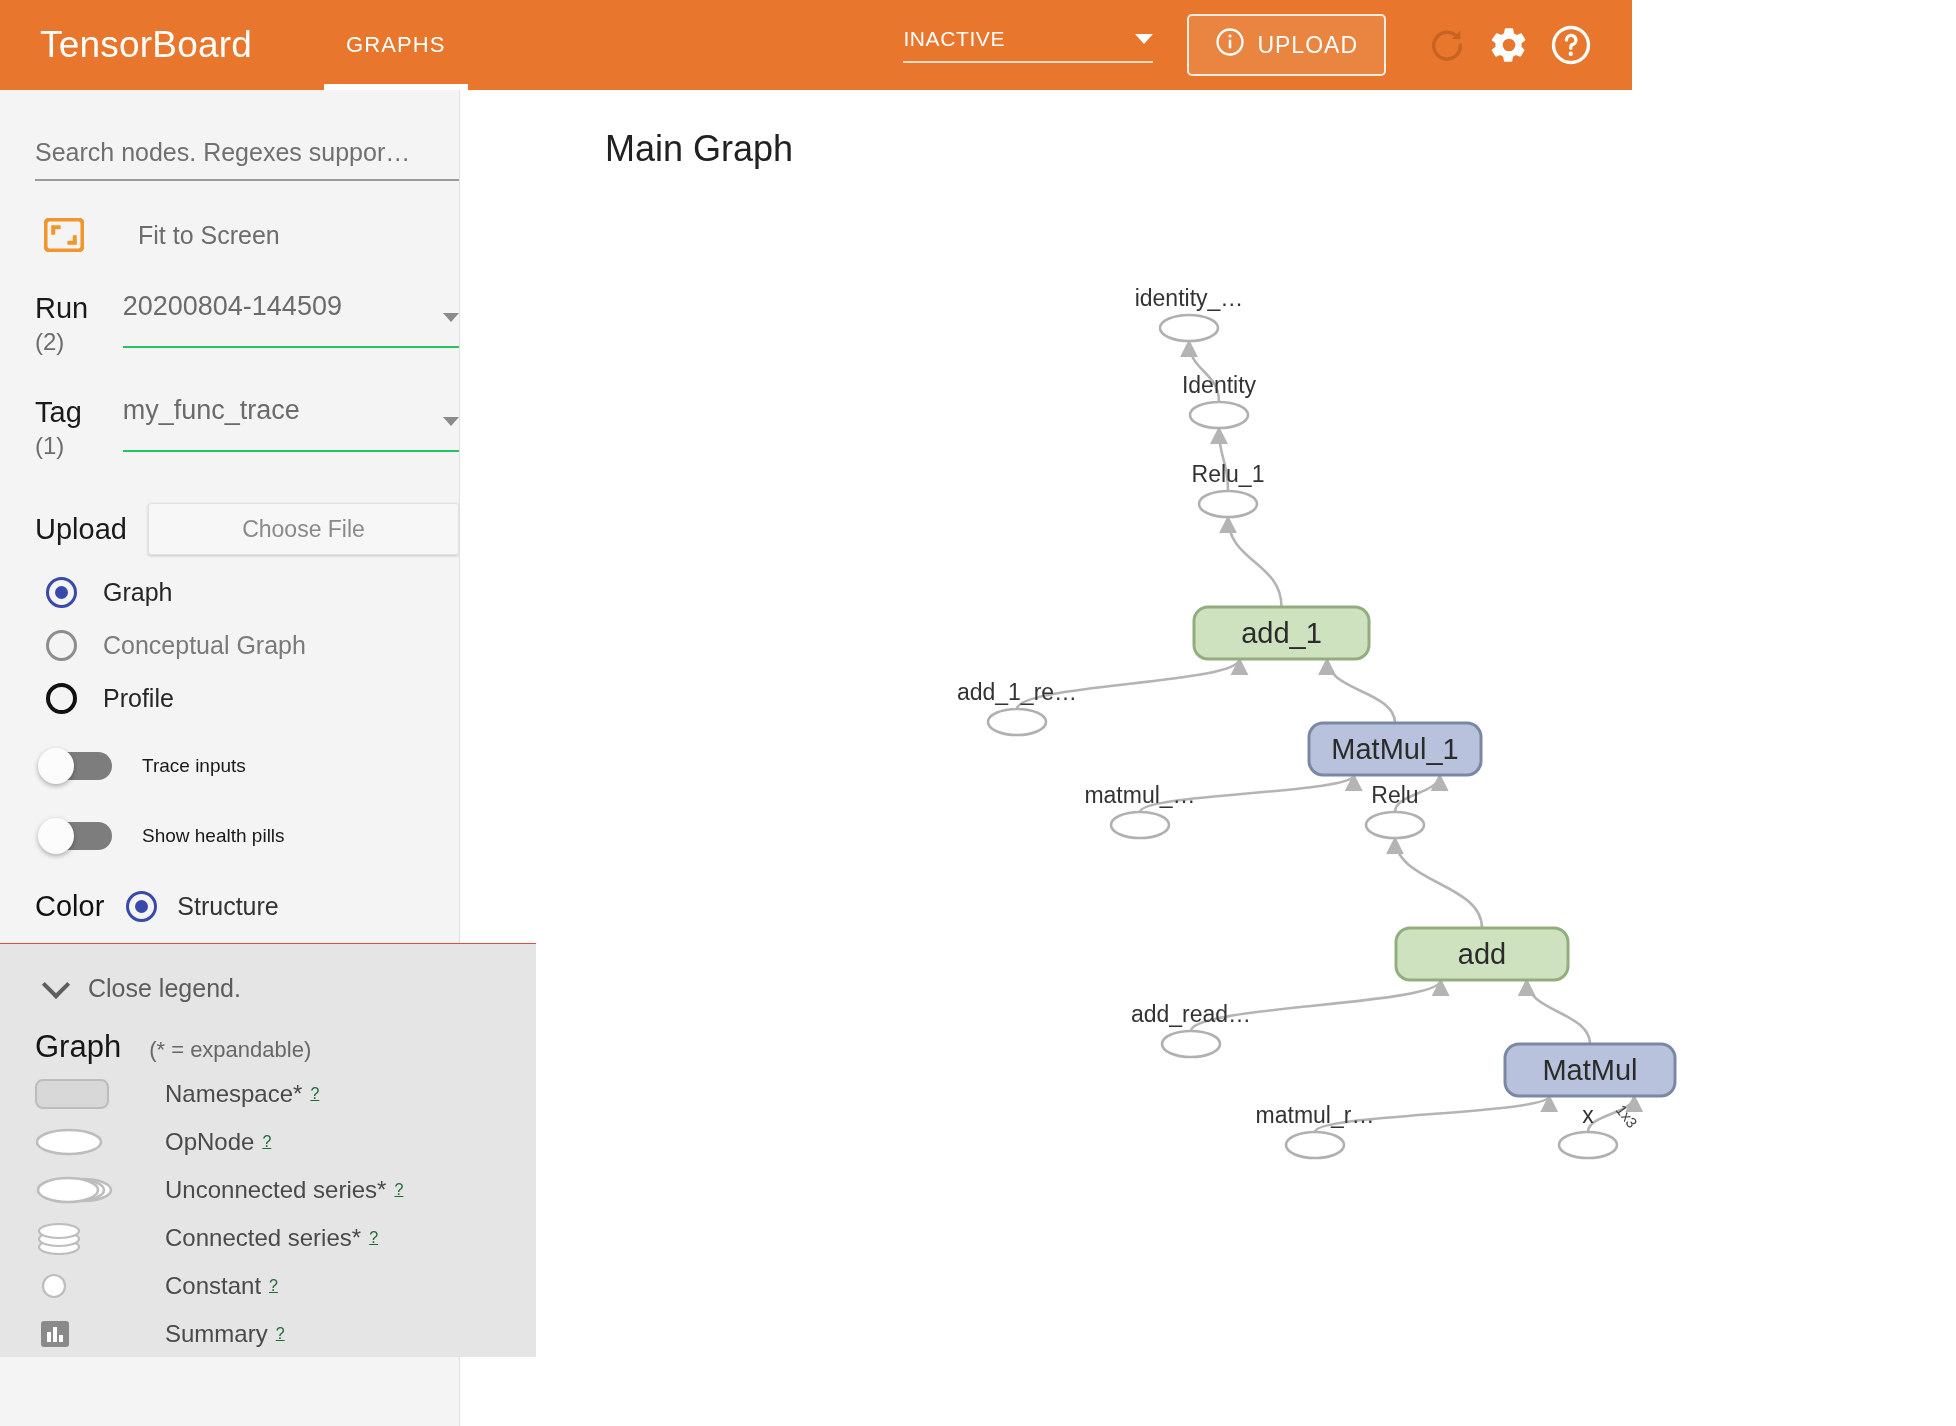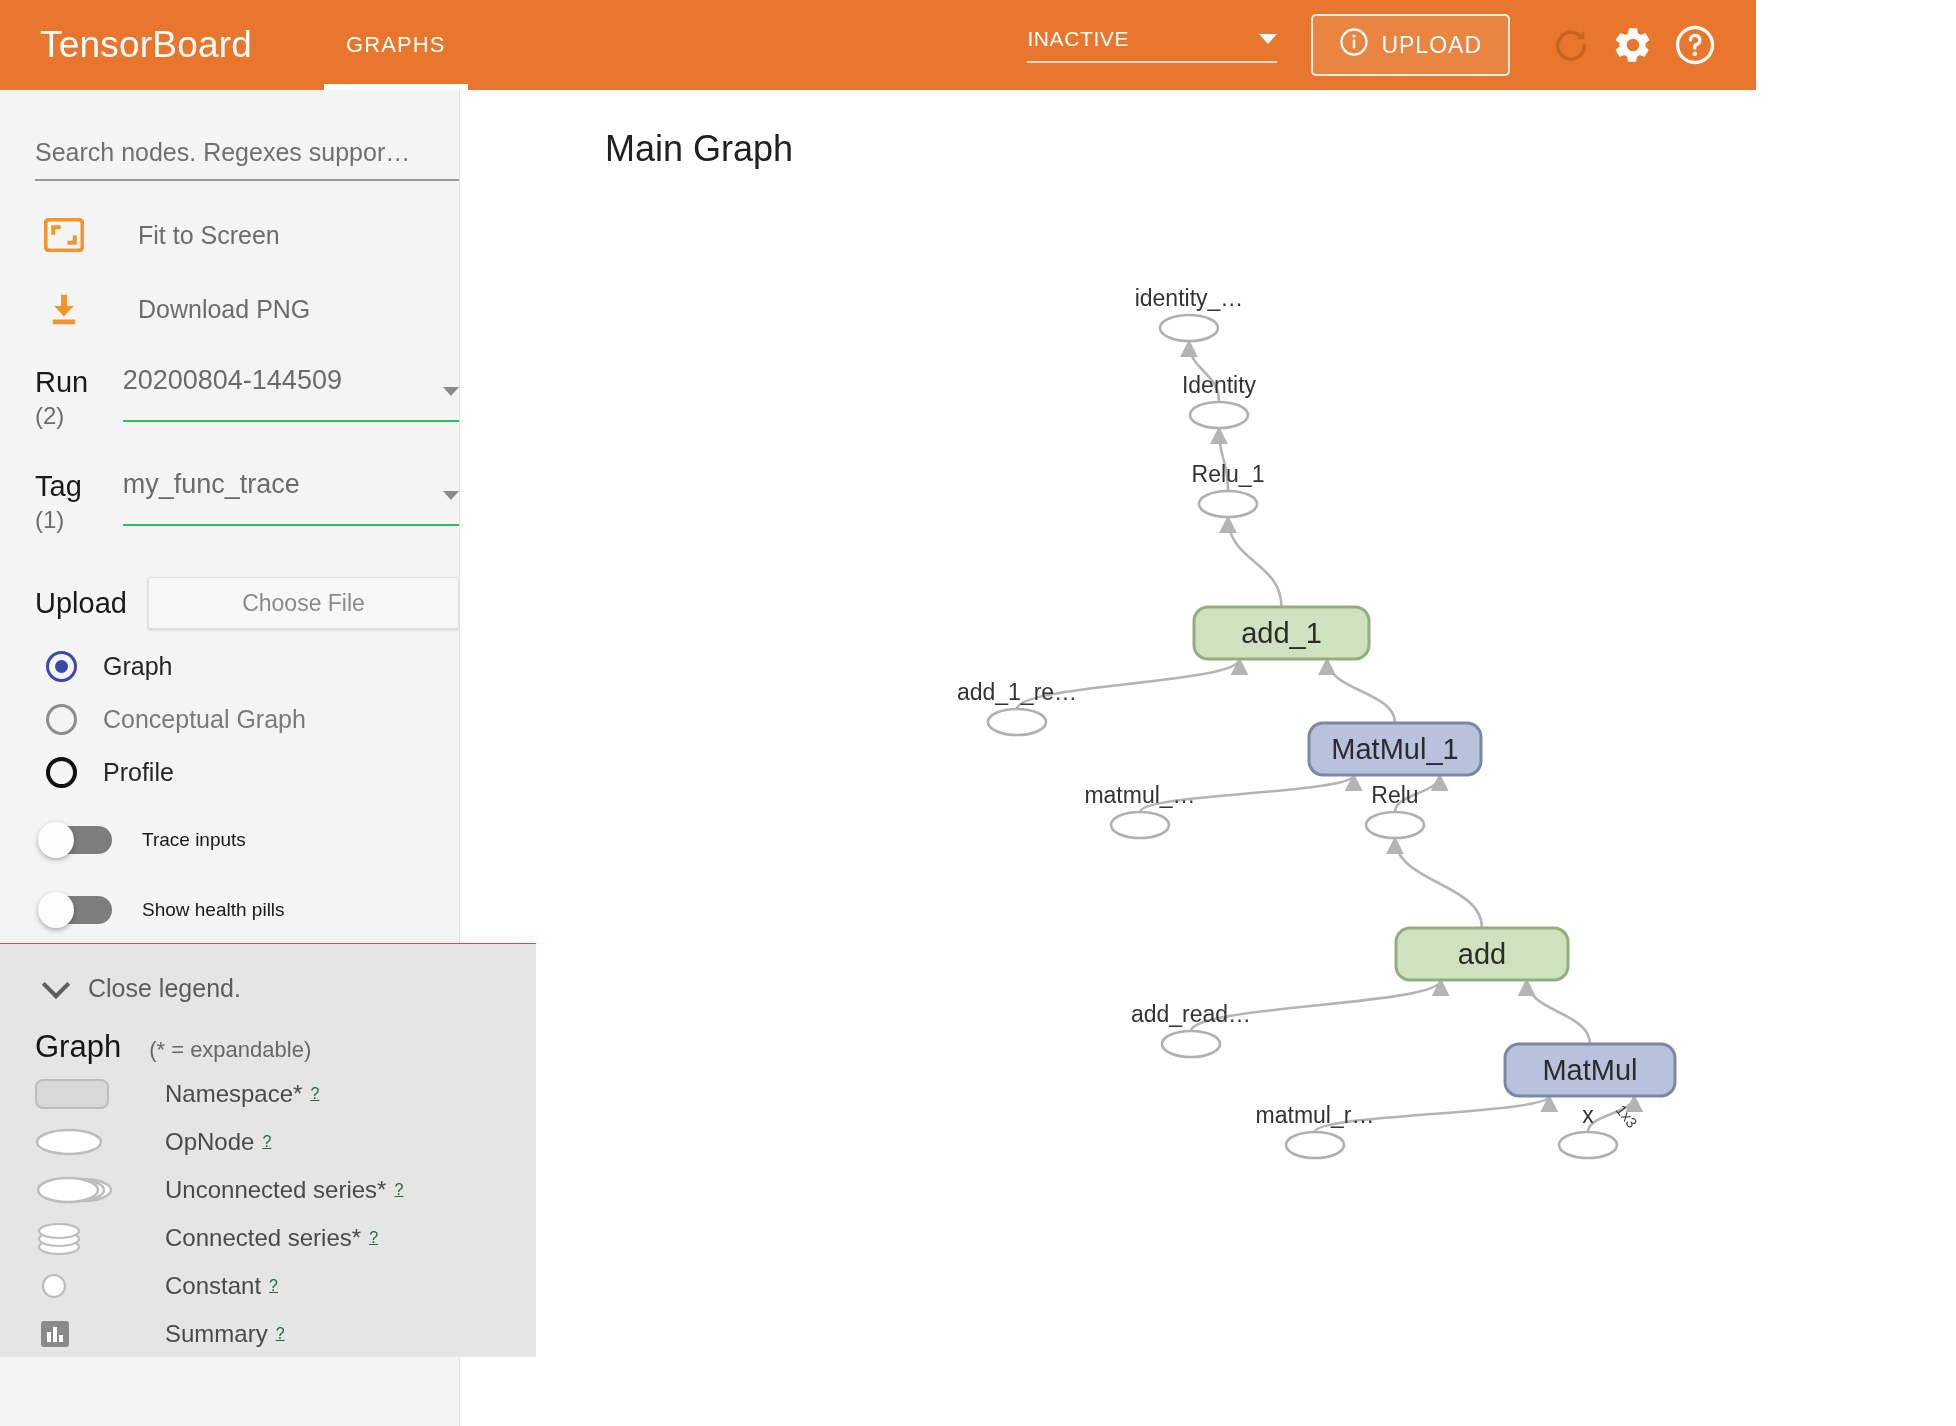--- a/index.html
+++ b/index.html
@@ -8,21 +8,21 @@
     margin: 0; padding: 0;
     width: 1956px; height: 1426px;
     overflow: hidden;
     font-family: "Liberation Sans", sans-serif;
     background: #ffffff;
   }
 
   
   #header {
     position: absolute; left: 0; top: 0;
-    width: 1756px; height: 90px;
+    width: 1632px; height: 90px;
     background: #e8762c;
     display: flex; align-items: center;
     color: #ffffff;
   }
   #brand {
     margin-left: 40px;
     font-size: 37px;
     letter-spacing: .2px;
     color: #fff;
     white-space: nowrap;
@@ -317,30 +317,20 @@
     <span class="tool-ico">
       <svg width="40" height="34" viewBox="0 0 26 22">
         <rect x="1" y="1" width="24" height="20" rx="2.5" fill="none" stroke="#f0962c" stroke-width="2.6"></rect>
         <path d="M6 9.5V6h3.5" fill="none" stroke="#f0962c" stroke-width="2.6" stroke-linecap="square"></path>
         <path d="M20 12.5V16h-3.5" fill="none" stroke="#f0962c" stroke-width="2.6" stroke-linecap="square"></path>
       </svg>
     </span>
     <span class="tool-label">Fit to Screen</span>
   </div>
 
-  <div class="tool-row">
-    <span class="tool-ico">
-      <svg width="38" height="36" viewBox="0 0 24 24">
-        <path d="M12 2.5v9" stroke="#f0962c" stroke-width="4" stroke-linecap="butt"></path>
-        <path d="M5.5 10 L12 17 L18.5 10 Z" fill="#f0962c"></path>
-        <rect x="4.5" y="19" width="15" height="3.2" fill="#f0962c"></rect>
-      </svg>
-    </span>
-    <span class="tool-label">Download PNG</span>
-  </div>
 
   <div class="field-row">
     <div class="field-key">
       <div class="k-main">Run</div>
       <div class="k-sub">(2)</div>
     </div>
     <div class="field-ctl">
       <span class="val">20200804-144509</span>
       <span class="caret-grey"></span>
     </div>

